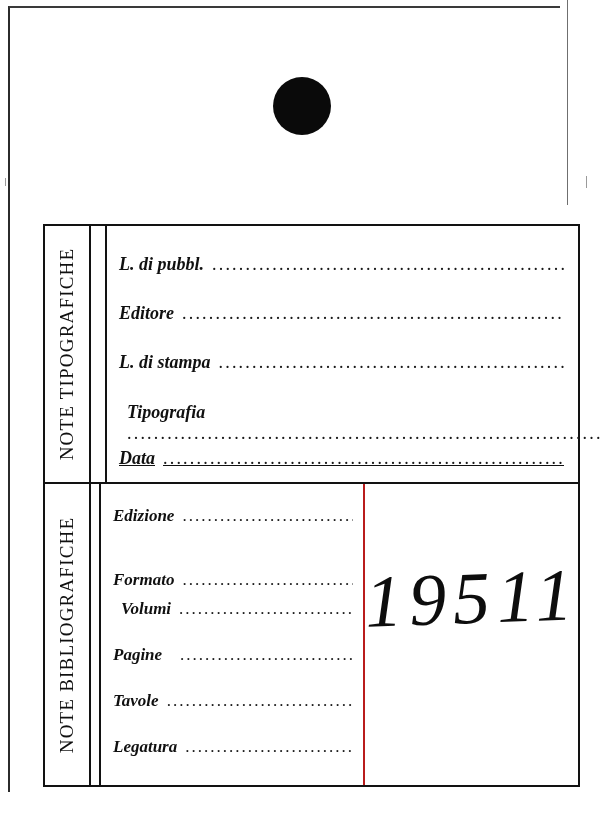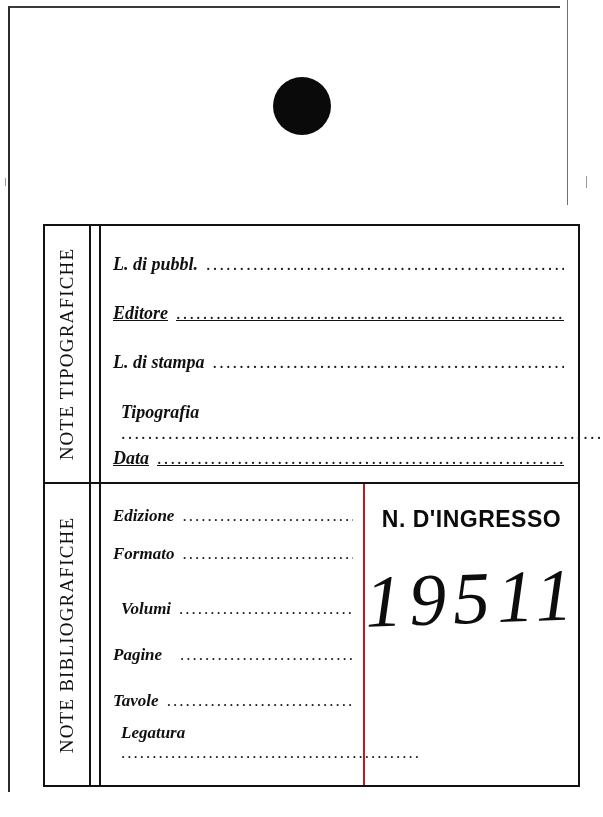--- a/index.html
+++ b/index.html
@@ -100,20 +100,21 @@
     letter-spacing: 1.2px;
     color: #101010;
   }
 
   
   .rows {
     flex: 1 1 auto;
     position: relative;
     padding-left: 22px;
     box-sizing: border-box;
+    margin-left: 6px;
   }
 
   .field-row {
     display: flex;
     align-items: baseline;
     color: #101010;
   }
   .field-label {
     font-family: "Liberation Serif", serif;
     font-style: italic;
@@ -128,39 +129,39 @@
     font-size: 18px;
     letter-spacing: 2.2px;
     color: #1a1a1a;
     margin-left: 8px;
     font-family: "Liberation Serif", serif;
   }
 
   
   #rows-tipografiche .field-row { position: absolute; left: 22px; right: 14px; }
   #rows-tipografiche .r0 { top: 28px; }
-  #rows-tipografiche .r1 { top: 77px; text-decoration: underline; }
+  #rows-tipografiche .r1 { top: 77px; }
   #rows-tipografiche .r2 { top: 126px; }
   #rows-tipografiche .r3 { top: 176px; flex-direction: column; }
   #rows-tipografiche .r4 { top: 222px; text-decoration: underline; }
 
   
   #biblio-fields {
     position: relative;
     flex: 0 0 272px;
     width: 272px;
     border-right: 2px solid #b91c1c;
   }
   #biblio-fields .field-row { position: absolute; left: 22px; right: 10px; }
   #biblio-fields .b0 { top: 22px; }
-  #biblio-fields .b1 { top: 60px; }
+  #biblio-fields .b1 { top: 86px; }
   #biblio-fields .b2 { top: 115px; margin-left: 8px; }
   #biblio-fields .b3 { top: 161px; gap: 10px; }
   #biblio-fields .b4 { top: 207px; align-items: flex-end; }
-  #biblio-fields .b5 { top: 239px; flex-direction: column; }
+  #biblio-fields .b5 { top: 253px; }
   #biblio-fields .field-label { font-size: 17px; }
   #biblio-fields .dots { font-size: 17px; letter-spacing: 2px; }
 
   #ingresso {
     flex: 1 1 auto;
     position: relative;
   }
   #ingresso-title {
     position: absolute;
     top: 22px;
@@ -281,20 +282,19 @@
             <span class="dots">................................................</span>
           </div>
 
           <div class="field-row b5">
             <span class="field-label">Legatura</span>
             <span class="dots">................................................</span>
           </div>
         </div>
 
         <div id="ingresso">
-          <div id="ingresso-title">N.  D'INGRESSO</div>
           <div id="ingresso-number">19511</div>
         </div>
       </div>
 
     </div>
   </div>
 </div>
 
 </body></html>

